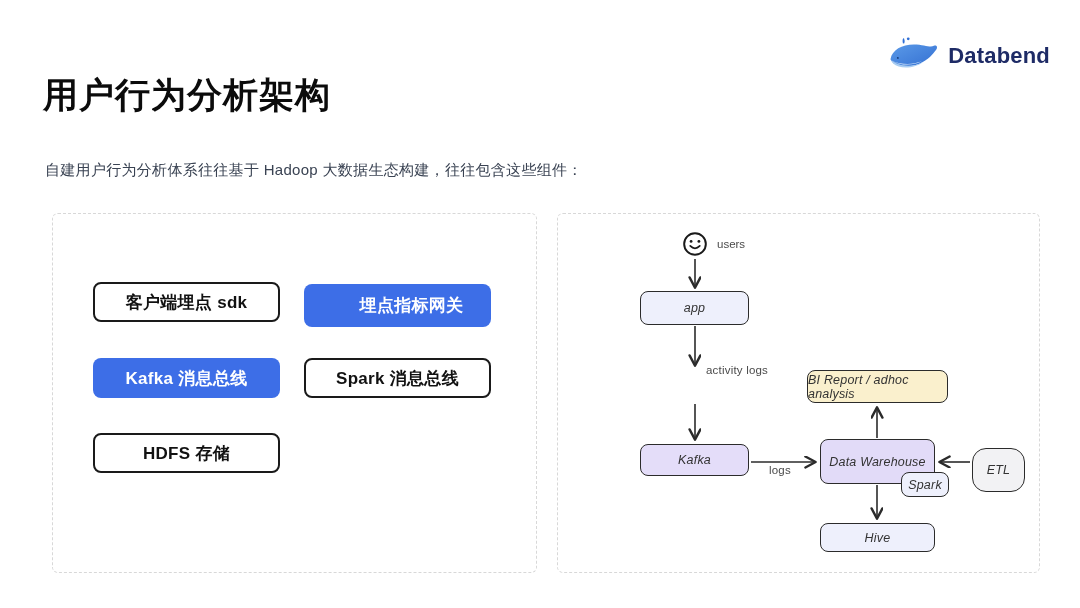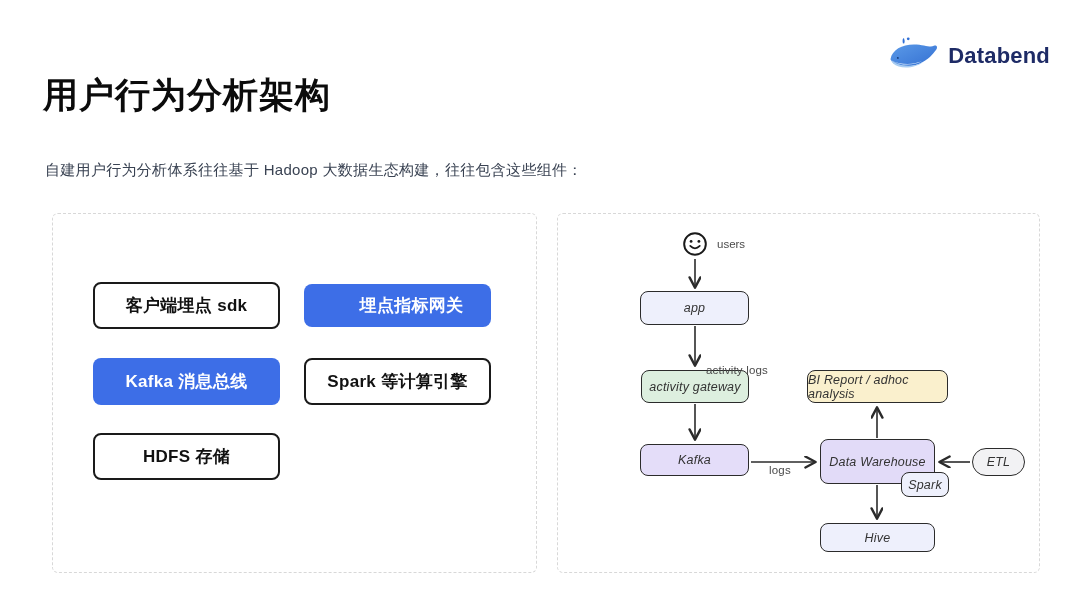--- a/index.html
+++ b/index.html
@@ -31,21 +31,21 @@
   
   .panel {
     position: absolute; top: 213px; height: 360px;
     border: 1px dashed #d8d8d8; border-radius: 6px; background: #fff;
   }
   .panel-left  { left: 52px;  width: 485px; }
   .panel-right { left: 557px; width: 483px; padding-left: 28px; }
 
   
   .comp {
-    position: absolute; width: 187px; height: 47px;
+    position: absolute; width: 187px; height: 40px;
     border-radius: 8px;
     display: flex; align-items: center; justify-content: center;
     font-size: 17px; font-weight: 700; letter-spacing: 0.3px;
   }
   .comp.outline { background: #fff; border: 2px solid #1a1a1a; color: #111; }
   .comp.primary { background: #3D6EE7; border: none; color: #fff; }
   .comp-1 { left: 40px;  top: 68px; }
   .comp-2 { left: 251px; top: 70px; height: 43px; padding-left: 28px; }
   .comp-3 { left: 40px;  top: 144px; }
   .comp-4 { left: 251px; top: 144px; }
@@ -56,21 +56,21 @@
     position: absolute;
     border: 1.5px solid #2b2b2b; border-radius: 8px;
     display: flex; align-items: center; justify-content: center;
     font-size: 12.5px; color: #333; letter-spacing: 0.2px; font-style: italic;
   }
   .node-app        { left: 82px;  top: 77px;  width: 109px; height: 34px; background: #eef0fc; }
   .node-gateway    { left: 83px;  top: 156px; width: 108px; height: 33px; background: #ddefdf; }
   .node-kafka      { left: 82px;  top: 230px; width: 109px; height: 32px; background: #e4ddf9; }
   .node-bi         { left: 249px; top: 156px; width: 141px; height: 33px; background: #faf0cd; }
   .node-dw         { left: 262px; top: 225px; width: 115px; height: 45px; background: #e2dbf8; }
-  .node-etl        { left: 414px; top: 234px; width: 53px;  height: 28px; background: #f2f2f4; border-radius: 14px; }
+  .node-etl        { left: 414px; top: 234px; width: 53px;  height: 44px; background: #f2f2f4; border-radius: 14px; }
   .node-spark      { left: 343px; top: 258px; width: 48px;  height: 25px; background: #eef0fc; z-index: 3; }
   .node-hive       { left: 262px; top: 309px; width: 115px; height: 29px; background: #eef0fc; }
 
   .users-icon { position: absolute; left: 124px; top: 17px; }
   .users-label {
     position: absolute; left: 159px; top: 24px;
     font-size: 11.5px; color: #4a4a4a;
   }
   .edge-label {
     position: absolute; font-size: 11.5px; color: #4a4a4a; letter-spacing: 0.2px; margin-top: 24px;
@@ -103,21 +103,21 @@
   <span class="logo-text">Databend</span>
 </div>
 
 <h1 class="page-title">用户行为分析架构</h1>
 <p class="page-subtitle">自建用户行为分析体系往往基于 Hadoop 大数据生态构建，往往包含这些组件：</p>
 
 <div class="panel panel-left">
   <div class="comp comp-1 outline">客户端埋点 sdk</div>
   <div class="comp comp-2 primary">埋点指标网关</div>
   <div class="comp comp-3 primary">Kafka 消息总线</div>
-  <div class="comp comp-4 outline">Spark 等计算引擎</div>
+  <div class="comp comp-4 outline">Spark 消息总线</div>
   <div class="comp comp-5 outline">HDFS 存储</div>
 </div>
 
 <div class="panel panel-right">
 
   <svg class="arrows" width="483" height="360" viewBox="0 0 483 360">
     <defs>
       <marker id="arrow" markerWidth="10" markerHeight="10" refX="7" refY="4" orient="auto">
         <path d="M1,0.6 L7.4,4 L1,7.4" fill="none" stroke="#2b2b2b" stroke-width="1.5" stroke-linecap="round" stroke-linejoin="round"></path>
       </marker>
@@ -137,21 +137,20 @@
     <svg width="26" height="26" viewBox="0 0 24 24">
       <circle cx="12" cy="12" r="10" fill="#ffffff" stroke="#1a1a1a" stroke-width="1.8"></circle>
       <circle cx="8.4" cy="9.6" r="1.3" fill="#1a1a1a"></circle>
       <circle cx="15.6" cy="9.6" r="1.3" fill="#1a1a1a"></circle>
       <path d="M7.6,13.8 Q12,18.2 16.4,13.8" fill="none" stroke="#1a1a1a" stroke-width="1.6" stroke-linecap="round"></path>
     </svg>
   </span>
   <span class="users-label">users</span>
 
   <div class="node node-app">app</div>
-  <div class="node node-gateway">activity gateway</div>
   <div class="node node-kafka">Kafka</div>
   <div class="node node-bi">BI Report / adhoc analysis</div>
   <div class="node node-dw">Data Warehouse</div>
   <div class="node node-etl">ETL</div>
   <div class="node node-spark">Spark</div>
   <div class="node node-hive">Hive</div>
 
   <span class="edge-label edge-label-activity">activity logs</span>
   <span class="edge-label edge-label-logs">logs</span>
 </div>

